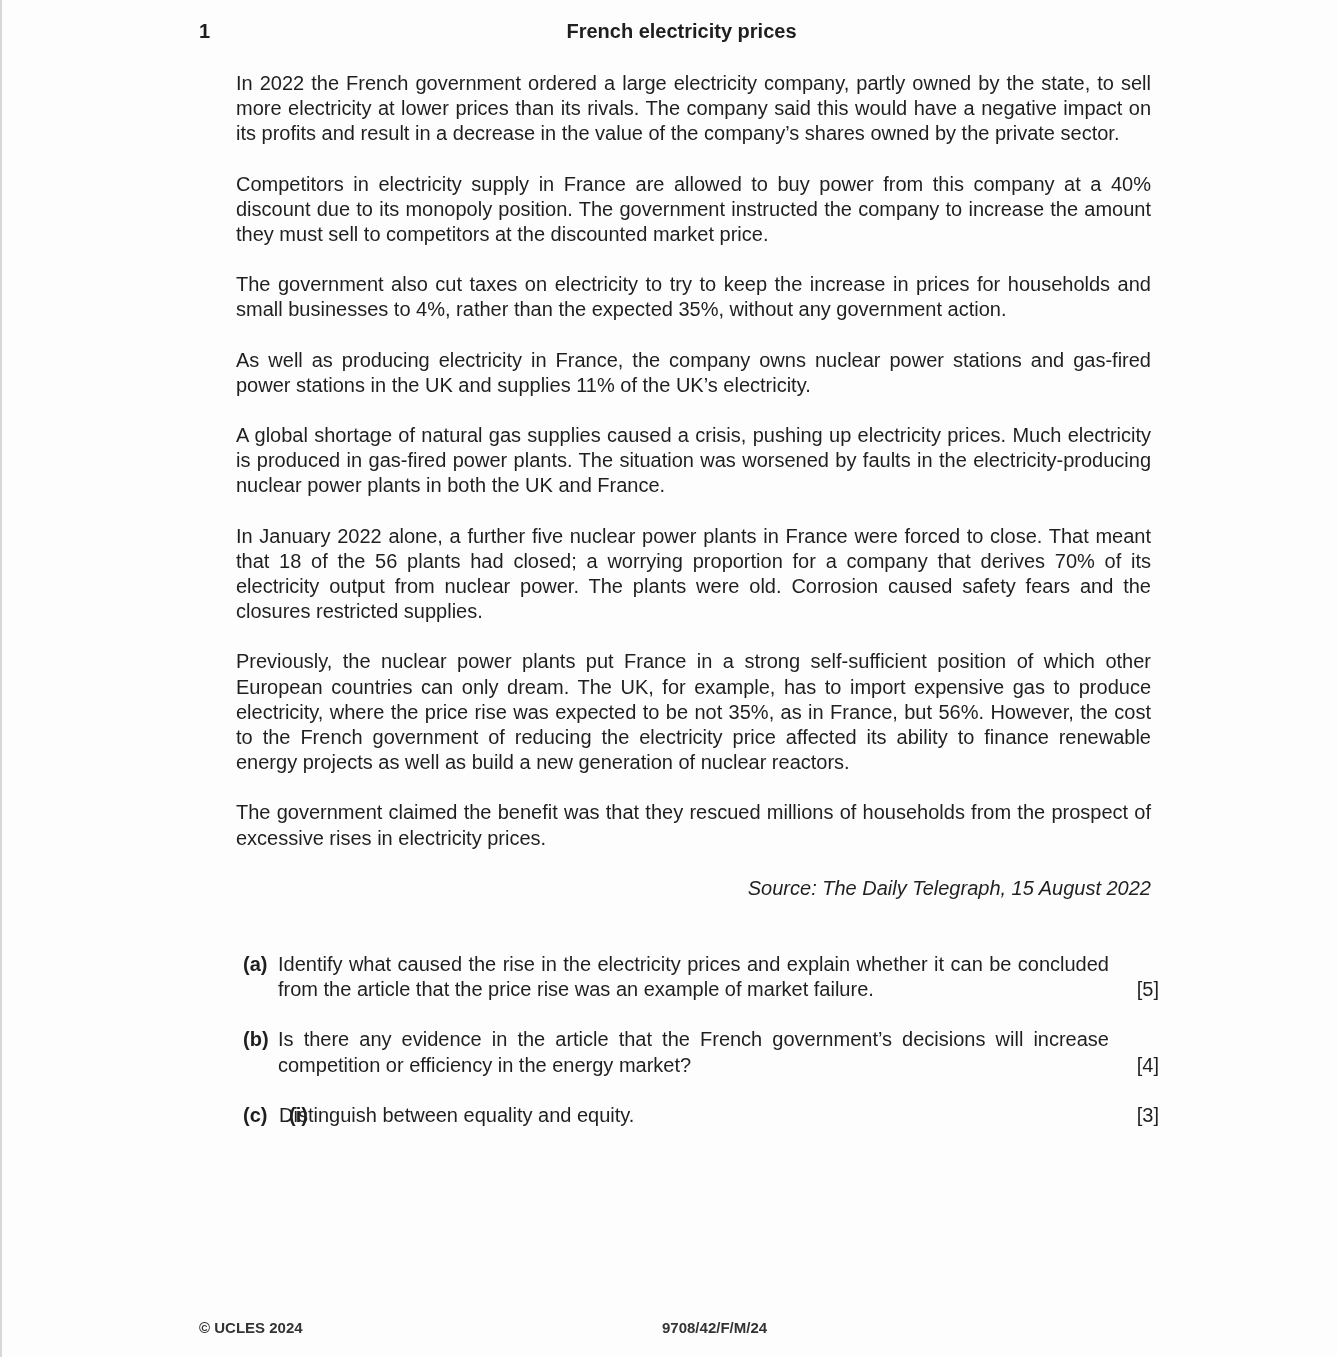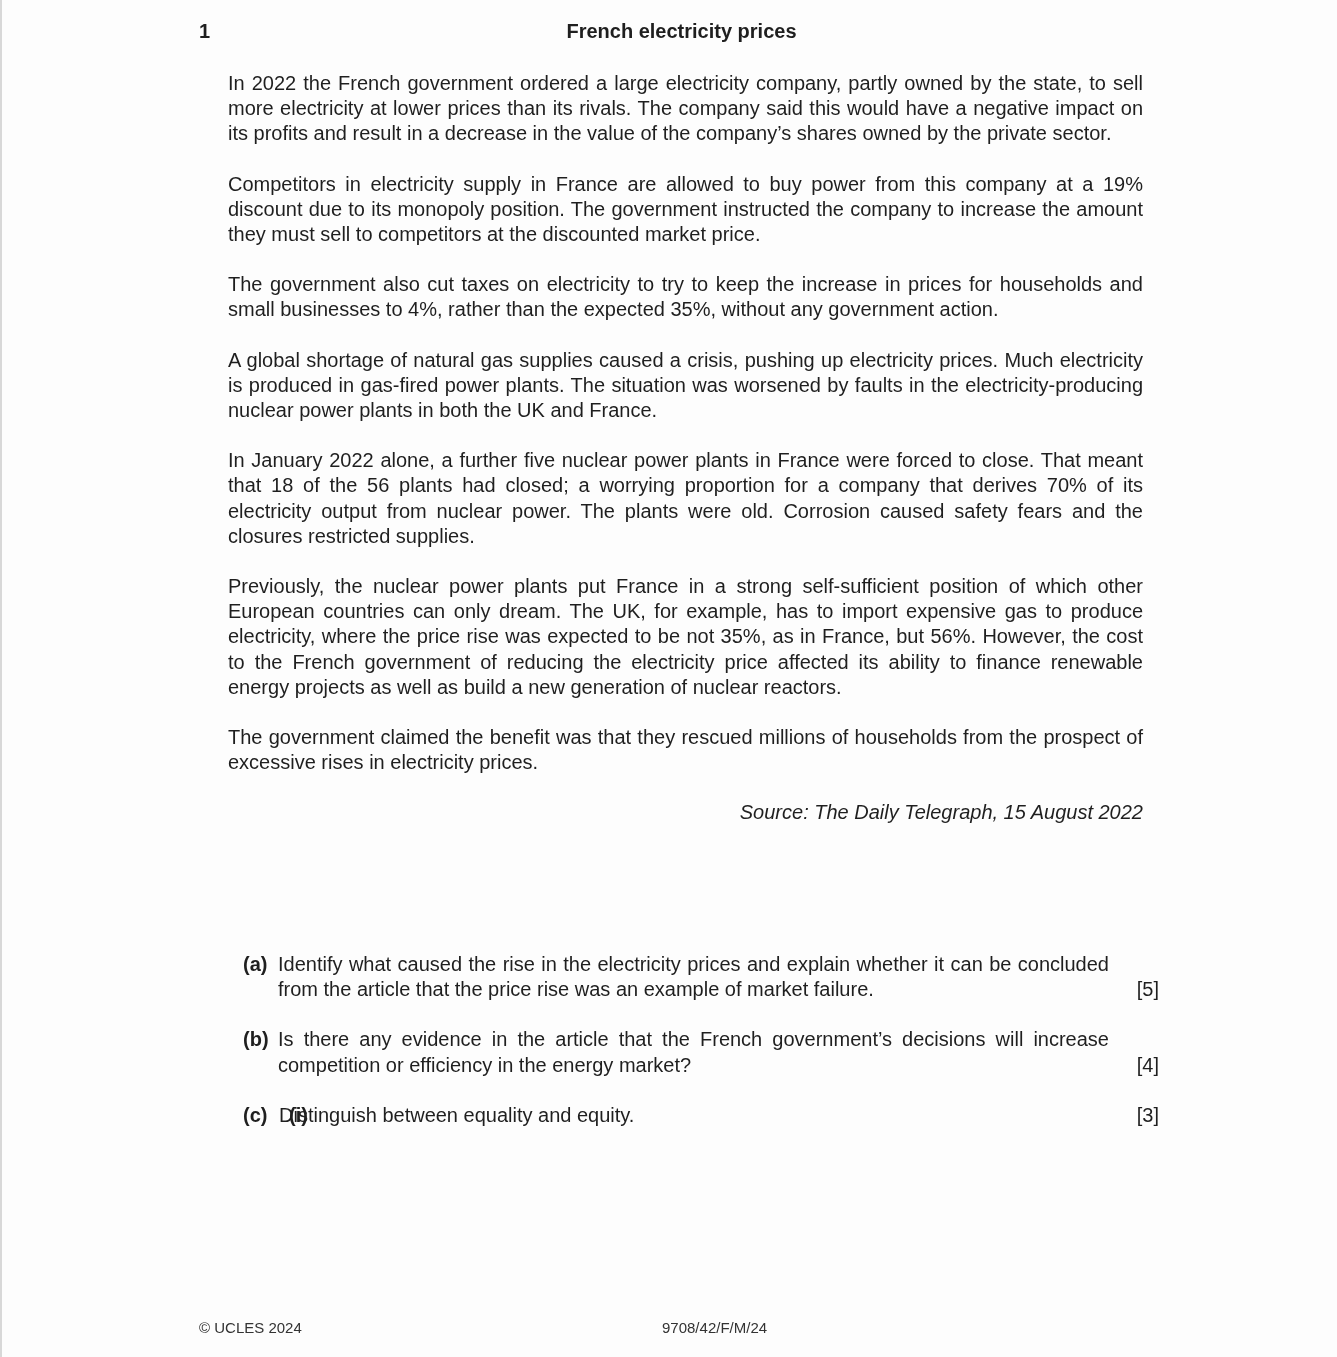--- a/index.html
+++ b/index.html
@@ -6,51 +6,52 @@
   body {
     width: 1337px; height: 1357px; overflow: hidden;
     background: #fdfdfd;
     font-family: "Liberation Sans", sans-serif;
     color: #1f1f1f;
     position: relative;
   }
   .edge { position: absolute; left: 0; top: 0; width: 2px; height: 1357px; background: #d8d8d8; }
   .qnum { position: absolute; left: 199px; top: 20px; font-size: 20px; font-weight: bold; }
   .title { position: absolute; left: 0; width: 1363px; top: 20px; text-align: center; font-size: 20px; font-weight: bold; }
-  .article { position: absolute; left: 228px; top: 71px; width: 915px; }
+  .article { position: absolute; left: 236px; top: 71px; width: 915px; }
   .article p {
     margin: 0 0 25px 0;
     font-size: 20px; line-height: 25.2px;
     text-align: justify;
   }
   .source { text-align: right !important; font-style: italic; }
   .questions { position: absolute; left: 243px; top: 952px; width: 916px; font-size: 20px; line-height: 25.2px; }
   .q { position: relative; margin-bottom: 25px; }
   .q .lbl { position: absolute; left: 0; top: 0; font-weight: bold; }
   .q .sub { position: absolute; left: 46px; top: 0; font-weight: bold; }
   .q .txt { margin-left: 35px; text-align: justify; padding-right: 50px; }
   .q .txt2 { margin-left: 36px; text-align: justify; padding-right: 50px; }
   .q .marks { position: absolute; right: 0; bottom: 0; }
   .q-cii .sub { left: 41px; }
-  .footer { position: absolute; top: 1319px; font-size: 15px; color: #333; }
+  .footer { position: absolute; top: 1319px; font-size: 15px; color: #333; font-weight: bold; }
   .footer.left { left: 199px; }
   .footer.mid { left: 662px; }
 </style>
 </head>
 <body>
 
 <div class="edge"></div>
 
 <div class="qnum">1</div>
 <div class="title">French electricity prices</div>
 
 <div class="article">
   <p>In 2022 the French government ordered a large electricity company, partly owned by the state, to sell more electricity at lower prices than its rivals. The company said this would have a negative impact on its profits and result in a decrease in the value of the company’s shares owned by the private sector.</p>
-  <p>Competitors in electricity supply in France are allowed to buy power from this company at a 19% discount due to its monopoly position. The government instructed the company to increase the amount they must sell to competitors at the discounted market price.</p>
+  <p>Competitors in electricity supply in France are allowed to buy power from this company at a 40% discount due to its monopoly position. The government instructed the company to increase the amount they must sell to competitors at the discounted market price.</p>
   <p>The government also cut taxes on electricity to try to keep the increase in prices for households and small businesses to 4%, rather than the expected 35%, without any government action.</p>
+  <p>As well as producing electricity in France, the company owns nuclear power stations and gas-fired power stations in the UK and supplies 11% of the UK’s electricity.</p>
   <p>A global shortage of natural gas supplies caused a crisis, pushing up electricity prices. Much electricity is produced in gas-fired power plants. The situation was worsened by faults in the electricity-producing nuclear power plants in both the UK and France.</p>
   <p>In January 2022 alone, a further five nuclear power plants in France were forced to close. That meant that 18 of the 56 plants had closed; a worrying proportion for a company that derives 70% of its electricity output from nuclear power. The plants were old. Corrosion caused safety fears and the closures restricted supplies.</p>
   <p>Previously, the nuclear power plants put France in a strong self-sufficient position of which other European countries can only dream. The UK, for example, has to import expensive gas to produce electricity, where the price rise was expected to be not 35%, as in France, but 56%. However, the cost to the French government of reducing the electricity price affected its ability to finance renewable energy projects as well as build a new generation of nuclear reactors.</p>
   <p>The government claimed the benefit was that they rescued millions of households from the prospect of excessive rises in electricity prices.</p>
   <p class="source">Source: The Daily Telegraph, 15 August 2022</p>
 </div>
 
 <div class="questions">
   <div class="q">
     <span class="lbl">(a)</span>

